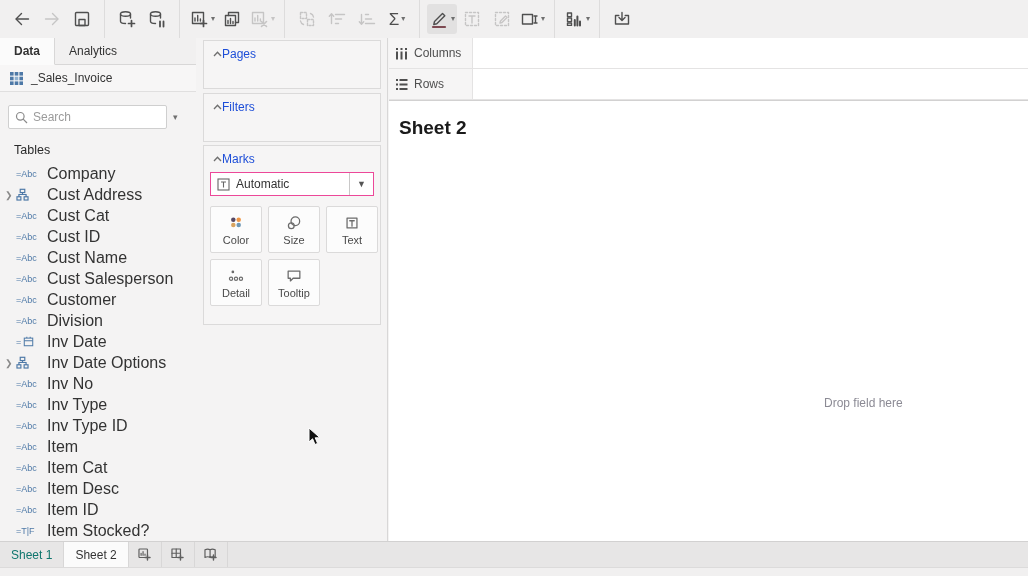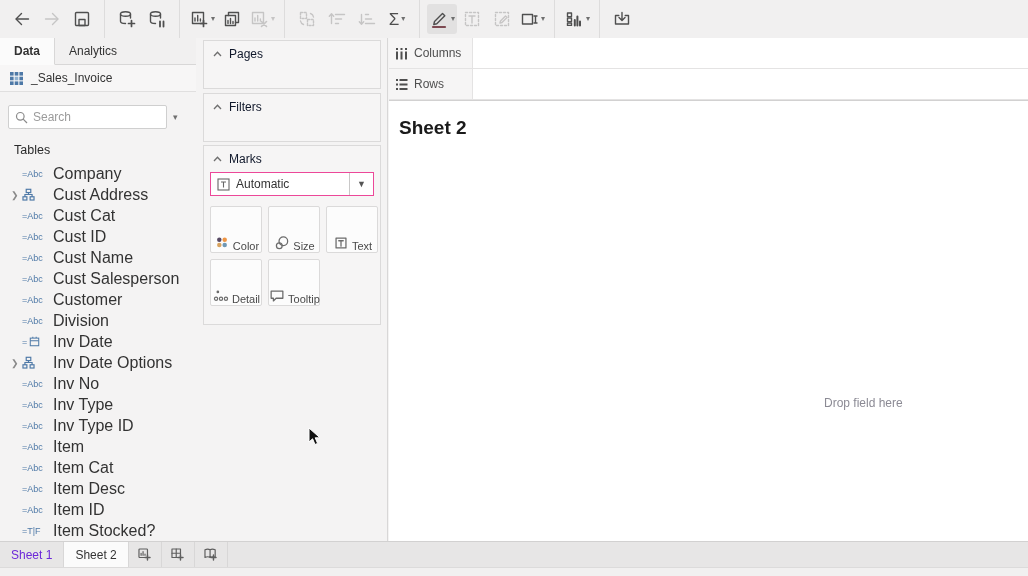--- a/index.html
+++ b/index.html
@@ -24,50 +24,50 @@
   .pane-tab { padding:0 14px; display:flex; align-items:center; color:#333; }
   .pane-tab.active { background:#fbfbfb; border-right:1px solid #d8d7d7; font-weight:bold; margin-bottom:-1px; border-bottom:1px solid #fbfbfb; }
   .collapse-btn { position:absolute; right:6px; top:5px; color:#666; font-size:13px; }
   .ds-row { display:flex; align-items:center; gap:7px; height:27px; padding-left:9px; border-bottom:1px solid #e0dfdf; background:#f7f6f6; }
   .search-row { display:flex; align-items:center; margin:13px 0 0 8px; }
   .search-box { width:159px; height:24px; background:#fff; border:1px solid #cfcfcf; border-radius:2px; display:flex; align-items:center; padding-left:6px; gap:5px; }
   .search-box input { border:none; outline:none; width:110px; font-family:"Liberation Sans",sans-serif; font-size:12px; color:#333; background:transparent; }
   .search-box input::placeholder { color:#9b9b9b; }
   .search-caret { margin-left:6px; color:#6f6f6f; font-size:9px; }
   .tables-header { margin:14px 0 6px 14px; color:#2a2a2a; font-size:12.5px; }
-  .field-list { overflow:hidden; height:388px;padding-left:6px; }
+  .field-list { overflow:hidden; height:388px; }
   .field-row { display:flex; align-items:center; height:21px; padding-left:5px; cursor:default; }
   .f-arrow { width:11px; color:#8a8a8a; font-size:9px; text-align:left; }
   .f-icon { width:31px; color:#4e79a7; font-size:9px; display:flex; align-items:center; gap:1px; flex-shrink:0; }
   .f-name { color:#333; font-size:16px; white-space:nowrap; }
 
   
   .cards-panel { position:absolute; left:196px; top:38px; width:192px; height:503px; background:#f4f3f3; border-right:1px solid #d8d7d7; }
   .card { position:absolute; left:7px; width:178px; background:#f6f5f5; border:1px solid #dbdada; }
-  .card-head { display:flex; align-items:center; gap:7px; padding:6px 0 4px 9px; color:#0f172a; }
+  .card-head { display:flex; align-items:center; gap:0; padding:6px 0 4px 9px; color:#1d4ed8; }
   .chev { color:#6f6f6f; }
   .mark-dd { margin:2px 6px 0 6px; height:24px; background:#fff; border:1px solid #ec4899; display:flex; align-items:center; }
   .mark-dd .dd-label { display:flex; align-items:center; gap:6px; padding-left:6px; flex:1; color:#333; }
   .mark-dd .dd-arrow { width:24px; height:100%; border-left:1px solid #c9c8c8; display:flex; align-items:center; justify-content:center; color:#555; font-size:9px; }
   .marks-grid { position:relative; margin:10px 0 0 6px; display:flex; flex-wrap:wrap; gap:6px; width:170px; }
-  .mark-btn { width:52px; height:47px; background:#fcfcfc; border:1px solid #dbdada; border-radius:2px; display:flex; flex-direction:row; align-items:flex-end; justify-content:center; gap:2px; color:#4f4f4f; }
+  .mark-btn { width:52px; height:47px; background:#fcfcfc; border:1px solid #dbdada; border-radius:2px; display:flex; flex-direction:column; align-items:center; justify-content:center; gap:2px; color:#4f4f4f; }
   .mark-btn .mb-label { font-size:11px; color:#4a4a4a; }
 
   
   .canvas { position:absolute; left:389px; top:38px; width:639px; height:503px; background:#fff; }
   .shelf-row { height:31px; display:flex; border-bottom:1px solid #e4e3e3; background:#fff; }
   .shelf-label { width:84px; background:#f6f5f5; border-right:1px solid #e4e3e3; display:flex; align-items:center; gap:6px; padding-left:6px; color:#4f4f4f; }
   .shelf-drop { flex:1; }
   .sheet-area { position:relative; height:439px; border-top:1px solid #d2d1d1; }
   .sheet-title { position:absolute; left:10px; top:16px; font-size:19px; font-weight:bold; color:#1a1a1a; }
   .drop-hint { position:absolute; left:435px; top:295px; color:#8b8a94; font-size:12px; }
 
   
   .tab-bar { position:absolute; left:0; top:541px; width:1028px; height:26px; background:#e7e6e6; border-top:1px solid #d2d1d1; display:flex; }
-  .sheet-tab { padding:0 11px; display:flex; align-items:center; color:#6d28d9; border-right:1px solid #d8d7d7; }
+  .sheet-tab { padding:0 11px; display:flex; align-items:center; color:#0f766e; border-right:1px solid #d8d7d7; }
   .sheet-tab.active { background:#fbfbfb; color:#333; }
   .newtab-btn { width:33px; display:flex; align-items:center; justify-content:center; color:#5f5f5f; border-right:1px solid #d8d7d7; }
   .bottom-strip { position:absolute; left:0; top:567px; width:1028px; height:9px; background:#f1f0f0; border-top:1px solid #dcdbdb; }
 
   .cursor { position:absolute; left:308px; top:427px; z-index:50; pointer-events:none; }
 </style>
 </head>
 <body>
 
 <div class="toolbar" id="toolbar">

